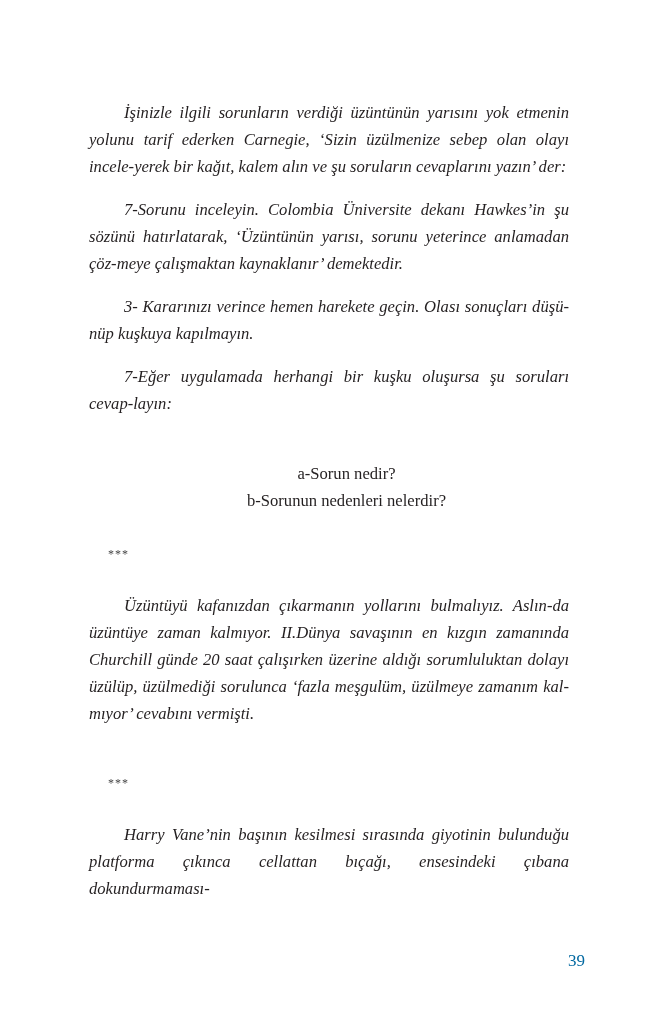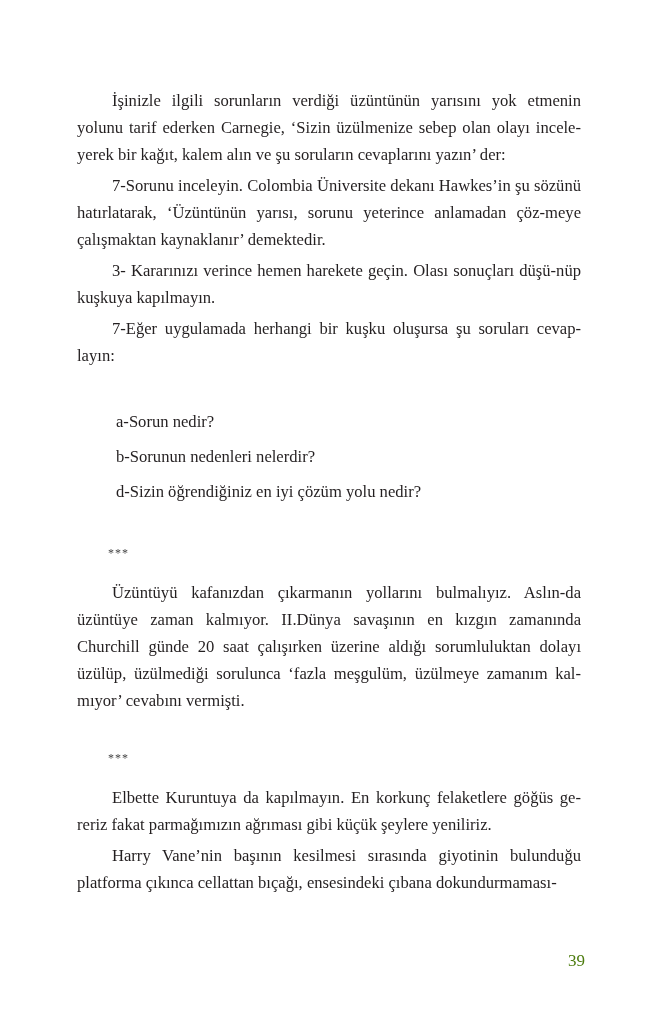--- a/index.html
+++ b/index.html
@@ -2,54 +2,52 @@
 <html><head>
 <meta charset="utf-8">
 <style>
   html, body { margin: 0; padding: 0; background: #ffffff; }
   body { width: 658px; height: 1024px; position: relative; overflow: hidden; }
   .page {
     position: absolute; left: 73px; top: 83px; width: 512px;
     font-family: "Liberation Serif", "DejaVu Serif", serif;
     font-size: 16.6px; line-height: 27px; color: #231f20;
   }
-  .p { margin: 4px; text-align: justify; text-indent: 35px; hyphens: manual; }
+  .p { margin: 16px; text-align: justify; text-indent: 35px; hyphens: manual; font-style: italic; }
   .list { margin: 0; padding-left: 35px; }
-  .list div { margin: 8px; }
+  .list div { margin: 0; text-align: center; }
   .stars { padding-left: 35px; font-size: 12px; color: #444; letter-spacing: 1px; }
   .gap1 { height: 27px; }
   .gap-list { height: 27px; }
   .pagenum {
     position: absolute; top: 951px; left: 545px; width: 40px; text-align: right;
-    font-family: "Liberation Serif", "DejaVu Serif", serif; font-size: 17px; color: #4d7c0f;
+    font-family: "Liberation Serif", "DejaVu Serif", serif; font-size: 17px; color: #0369a1;
   }
 </style>
 </head>
 <body>
 
 <div class="page">
   <p class="p">İşinizle ilgili sorunların verdiği üzüntünün yarısını yok etmenin yolunu tarif ederken Carnegie, ‘Sizin üzülmenize sebep olan olayı incele-yerek bir kağıt, kalem alın ve şu soruların cevaplarını yazın’ der:</p>
   <p class="p">7-Sorunu inceleyin. Colombia Üniversite dekanı Hawkes’in şu sözünü hatırlatarak, ‘Üzüntünün yarısı, sorunu yeterince anlamadan çöz-meye çalışmaktan kaynaklanır’ demektedir.</p>
   <p class="p">3- Kararınızı verince hemen harekete geçin. Olası sonuçları düşü-nüp kuşkuya kapılmayın.</p>
   <p class="p">7-Eğer uygulamada herhangi bir kuşku oluşursa şu soruları cevap-layın:</p>
 
   <div class="gap-list"></div>
   <div class="list">
     <div>a-Sorun nedir?</div>
     <div>b-Sorunun nedenleri nelerdir?</div>
-    <div>d-Sizin öğrendiğiniz en iyi çözüm yolu nedir?</div>
   </div>
 
   <div class="gap1"></div>
   <div class="stars">***</div>
   <div style="height:8px"></div>
 
   <p class="p">Üzüntüyü kafanızdan çıkarmanın yollarını bulmalıyız.  Aslın-da üzüntüye zaman kalmıyor. II.Dünya savaşının en kızgın zamanında Churchill günde 20 saat çalışırken üzerine aldığı sorumluluktan dolayı üzülüp, üzülmediği sorulunca ‘fazla meşgulüm, üzülmeye zamanım kal-mıyor’ cevabını vermişti.</p>
 
   <div class="gap1"></div>
   <div class="stars">***</div>
   <div style="height:8px"></div>
 
-  <p class="p">Elbette Kuruntuya da kapılmayın. En korkunç felaketlere göğüs ge-reriz fakat parmağımızın ağrıması gibi küçük şeylere yeniliriz.</p>
   <p class="p">Harry Vane’nin başının kesilmesi sırasında giyotinin bulunduğu platforma çıkınca cellattan bıçağı, ensesindeki çıbana dokundurmaması-</p>
 </div>
 
 <div class="pagenum">39</div>
 
 </body></html>

